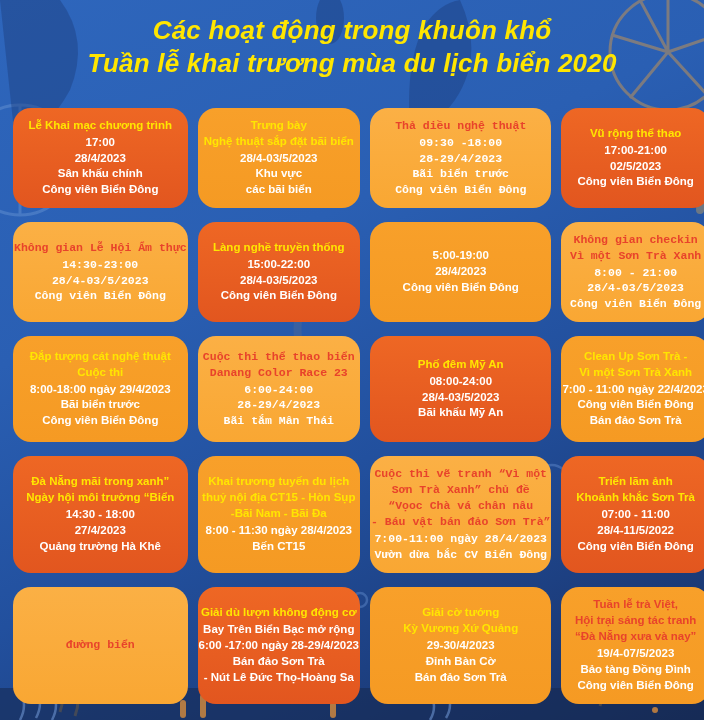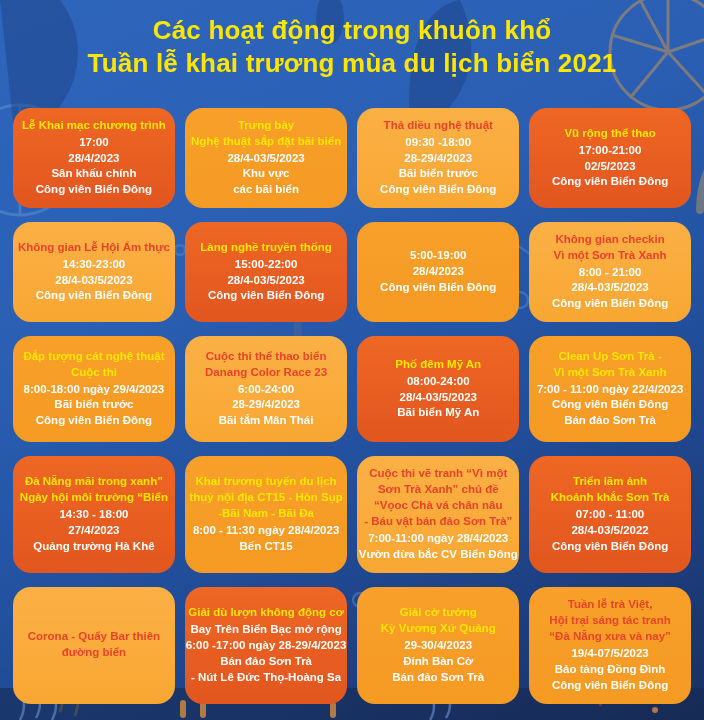--- a/index.html
+++ b/index.html
@@ -3,41 +3,41 @@
 <meta charset="utf-8">
 <style>
   html,body{margin:0;padding:0;}
   body{
     width:704px;height:720px;overflow:hidden;position:relative;
     font-family:"Liberation Sans","DejaVu Sans",sans-serif;
     background:linear-gradient(155deg,#2e66bc 0%,#2a5fb3 35%,#22509e 60%,#1d4082 80%,#182f60 100%);
   }
   .bg-decor{position:absolute;inset:0;z-index:0;pointer-events:none;}
   .poster{position:relative;z-index:1;width:704px;height:720px;}
-  .poster-header{padding-top:14px;text-align:center;}
+  .poster-header{padding-top:14px;text-align:center;font-style:italic;}
   .poster-header .tline{
     font-size:26px;line-height:33px;font-weight:bold;letter-spacing:0.2px;
     color:var(--title-yellow);
   }
   .event-grid{
     width:678px;margin:28px auto 0 auto;
     display:grid;
     grid-template-columns:repeat(4,1fr);
     grid-template-rows:100px 100px 106px 117px 117px;
     column-gap:10px;row-gap:14px;
   }
   .card{
     border-radius:18px;
     display:flex;flex-direction:column;justify-content:center;align-items:center;
     text-align:center;font-weight:bold;font-size:11.5px;line-height:1.38;
     padding:4px 1px;overflow:visible;
   }
   .bg-dark{background:linear-gradient(180deg,var(--bg-dark-orange),#e2561f);}
   .bg-medium{background:linear-gradient(180deg,var(--bg-medium-orange),#f59a23);}
-  .bg-light{background:linear-gradient(180deg,var(--bg-light-amber),#f9a733);}
+  .bg-light{background:linear-gradient(180deg,var(--bg-light-amber),#f9a733);font-family:Liberation Mono, monospace;}
   .card-title{margin-bottom:1px;}
   .card-title div,.card-body div{white-space:nowrap;}
   .title-yellow{color:var(--title-yellow);}
   .title-red{color:var(--title-red);}
   .card-body{color:var(--body-white);}
 </style>
 </head>
 <body>
 
 <svg class="bg-decor" viewBox="0 0 704 720" xmlns="http://www.w3.org/2000/svg">
@@ -89,21 +89,21 @@
     <g stroke="#6d93cf" stroke-width="2.5" fill="none" opacity="0.6">
       <path d="M20 690 q8 15 0 30 M36 688 q8 15 0 30 M52 690 q8 15 0 30"></path>
       <path d="M430 692 q8 15 0 28 M446 690 q8 15 0 28"></path>
     </g>
   </g>
 </svg>
 
 <div class="poster">
   <header class="poster-header">
     <div class="tline">Các hoạt động trong khuôn khổ</div>
-    <div class="tline">Tuần lễ khai trương mùa du lịch biển 2021</div>
+    <div class="tline">Tuần lễ khai trương mùa du lịch biển 2020</div>
   </header>
 
   <main class="event-grid" id="grid">
       <div class="card bg-dark">
         <div class="card-title title-yellow">
           <div>Lễ Khai mạc chương trình</div>
         </div>
         <div class="card-body">
           <div>17:00</div>
           <div>28/4/2023</div>
@@ -203,21 +203,21 @@
           <div>Bãi tắm Mân Thái</div>
         </div>
       </div>
       <div class="card bg-dark">
         <div class="card-title title-yellow">
           <div>Phố đêm Mỹ An</div>
         </div>
         <div class="card-body">
           <div>08:00-24:00</div>
           <div>28/4-03/5/2023</div>
-          <div>Bãi biển Mỹ An</div>
+          <div>Bãi khấu Mỹ An</div>
         </div>
       </div>
       <div class="card bg-medium">
         <div class="card-title title-yellow">
           <div>Clean Up Sơn Trà -</div>
           <div>Vì một Sơn Trà Xanh</div>
         </div>
         <div class="card-body">
           <div>7:00 - 11:00 ngày 22/4/2023</div>
           <div>Công viên Biển Đông</div>
@@ -258,27 +258,26 @@
           <div>Vườn dừa bắc CV Biển Đông</div>
         </div>
       </div>
       <div class="card bg-dark">
         <div class="card-title title-yellow">
           <div>Triển lãm ảnh</div>
           <div>Khoảnh khắc Sơn Trà</div>
         </div>
         <div class="card-body">
           <div>07:00 - 11:00</div>
-          <div>28/4-03/5/2022</div>
-          <div>Công viên Biển Đông</div>
-        </div>
-      </div>
-      <div class="card bg-light">
-        <div class="card-title title-red">
-          <div>Corona - Quẩy Bar thiên</div>
+          <div>28/4-11/5/2022</div>
+          <div>Công viên Biển Đông</div>
+        </div>
+      </div>
+      <div class="card bg-light">
+        <div class="card-title title-red">
           <div>đường biển</div>
         </div>
       </div>
       <div class="card bg-dark">
         <div class="card-title title-yellow">
           <div>Giải dù lượn không động cơ</div>
         </div>
         <div class="card-body">
           <div>Bay Trên Biển Bạc mở rộng</div>
           <div>6:00 -17:00 ngày 28-29/4/2023</div>

